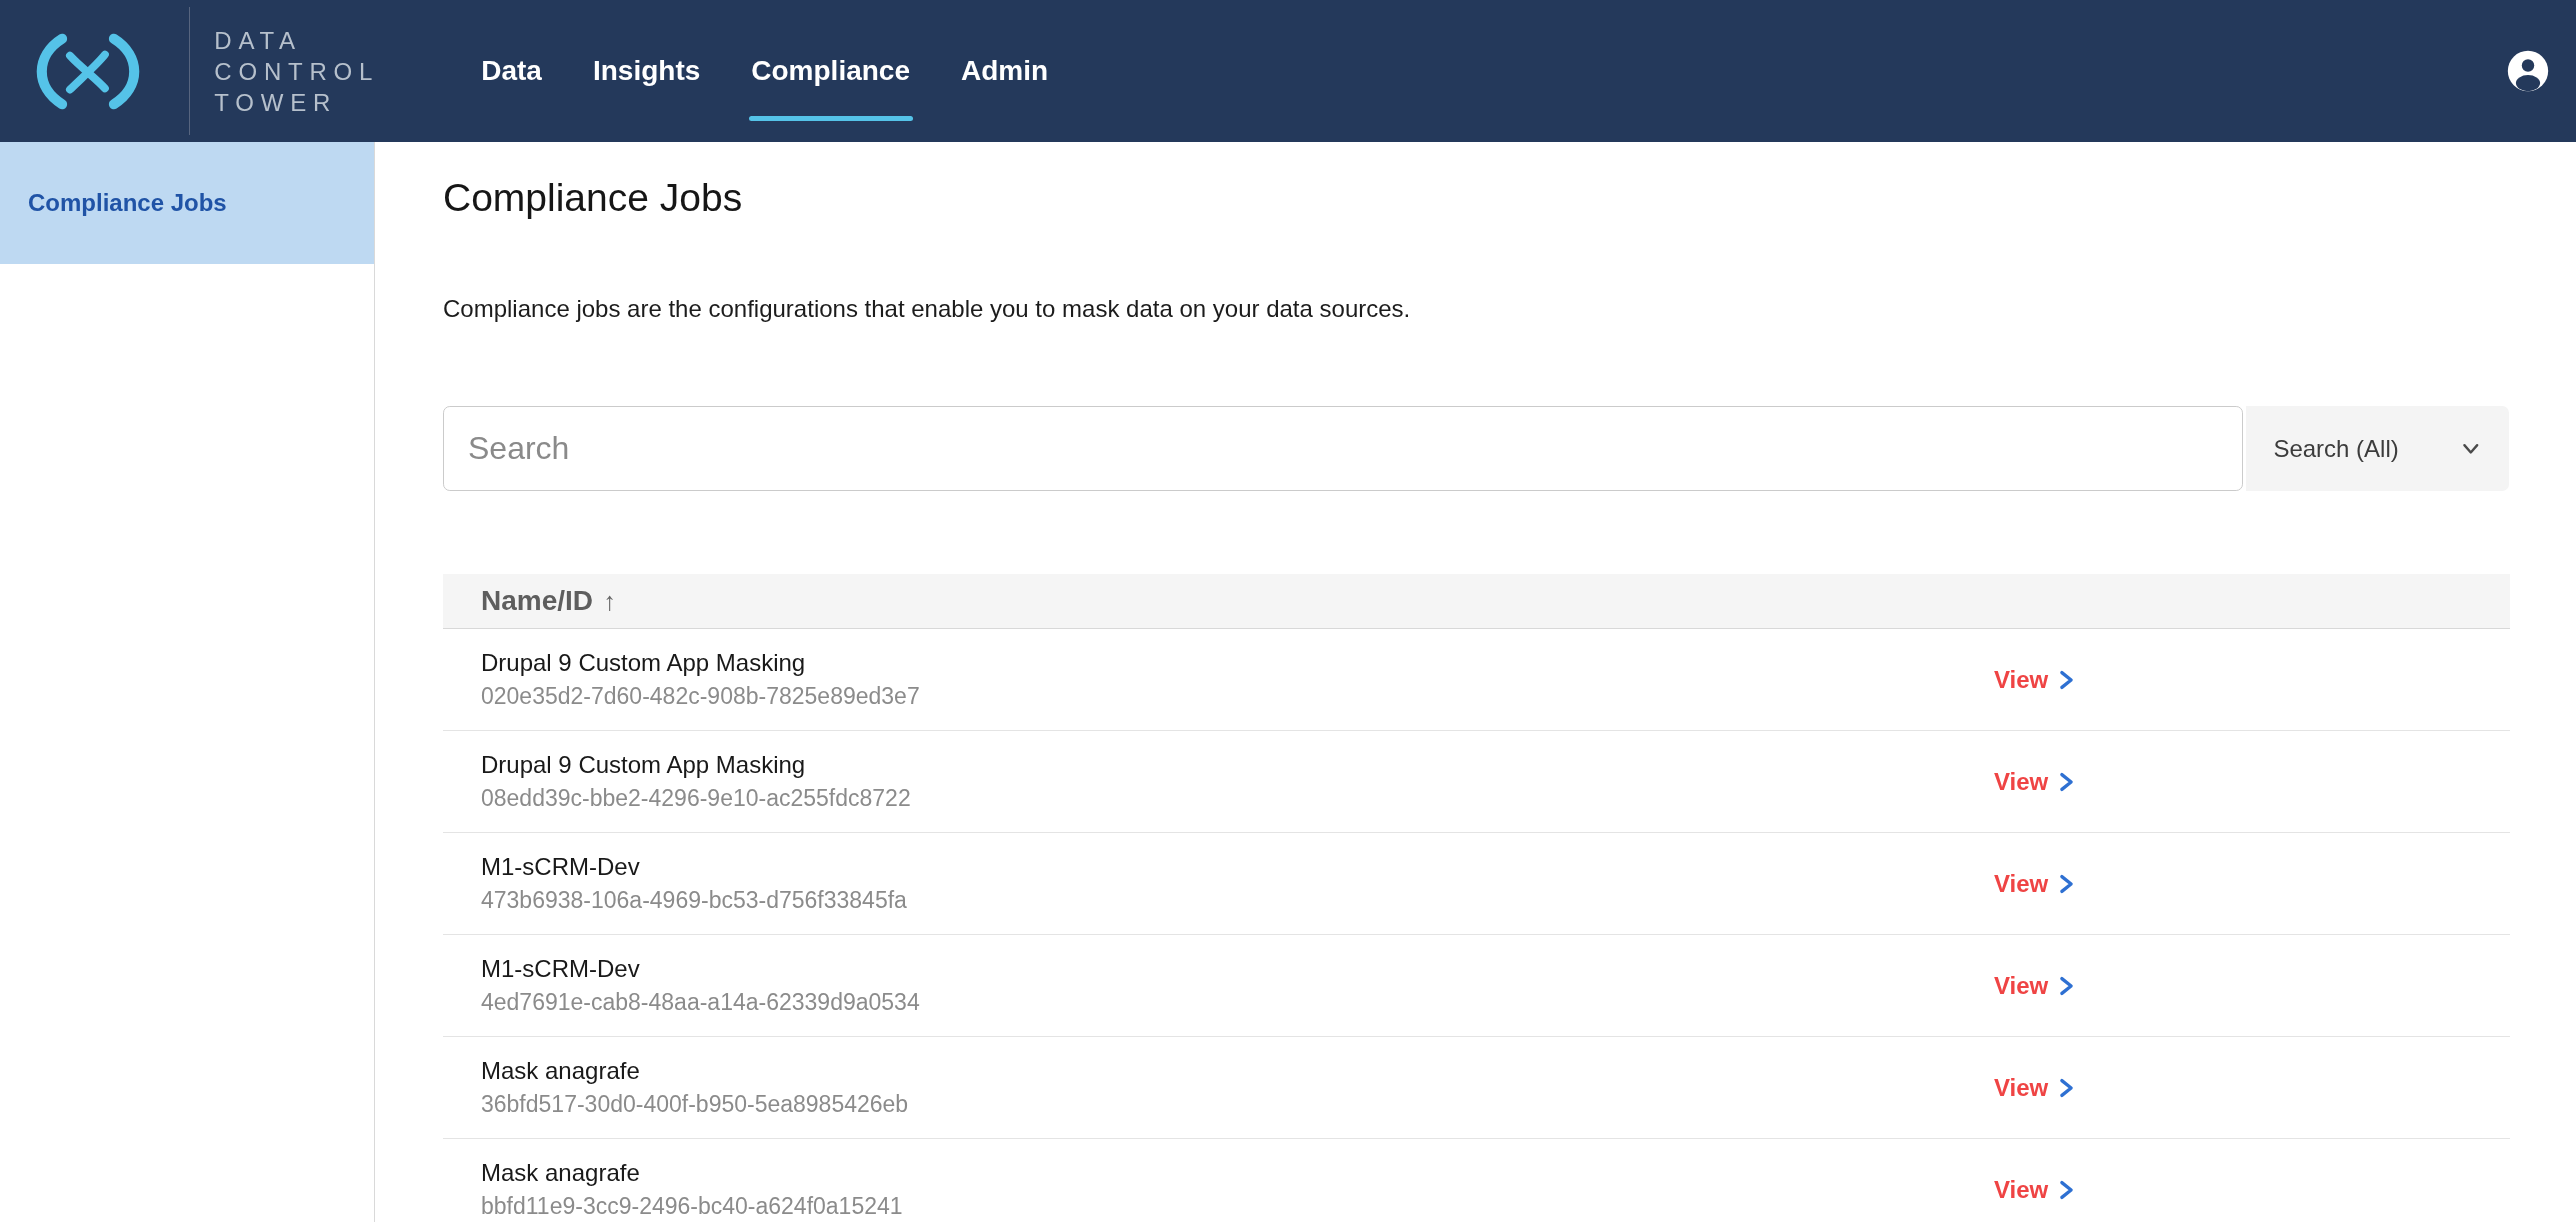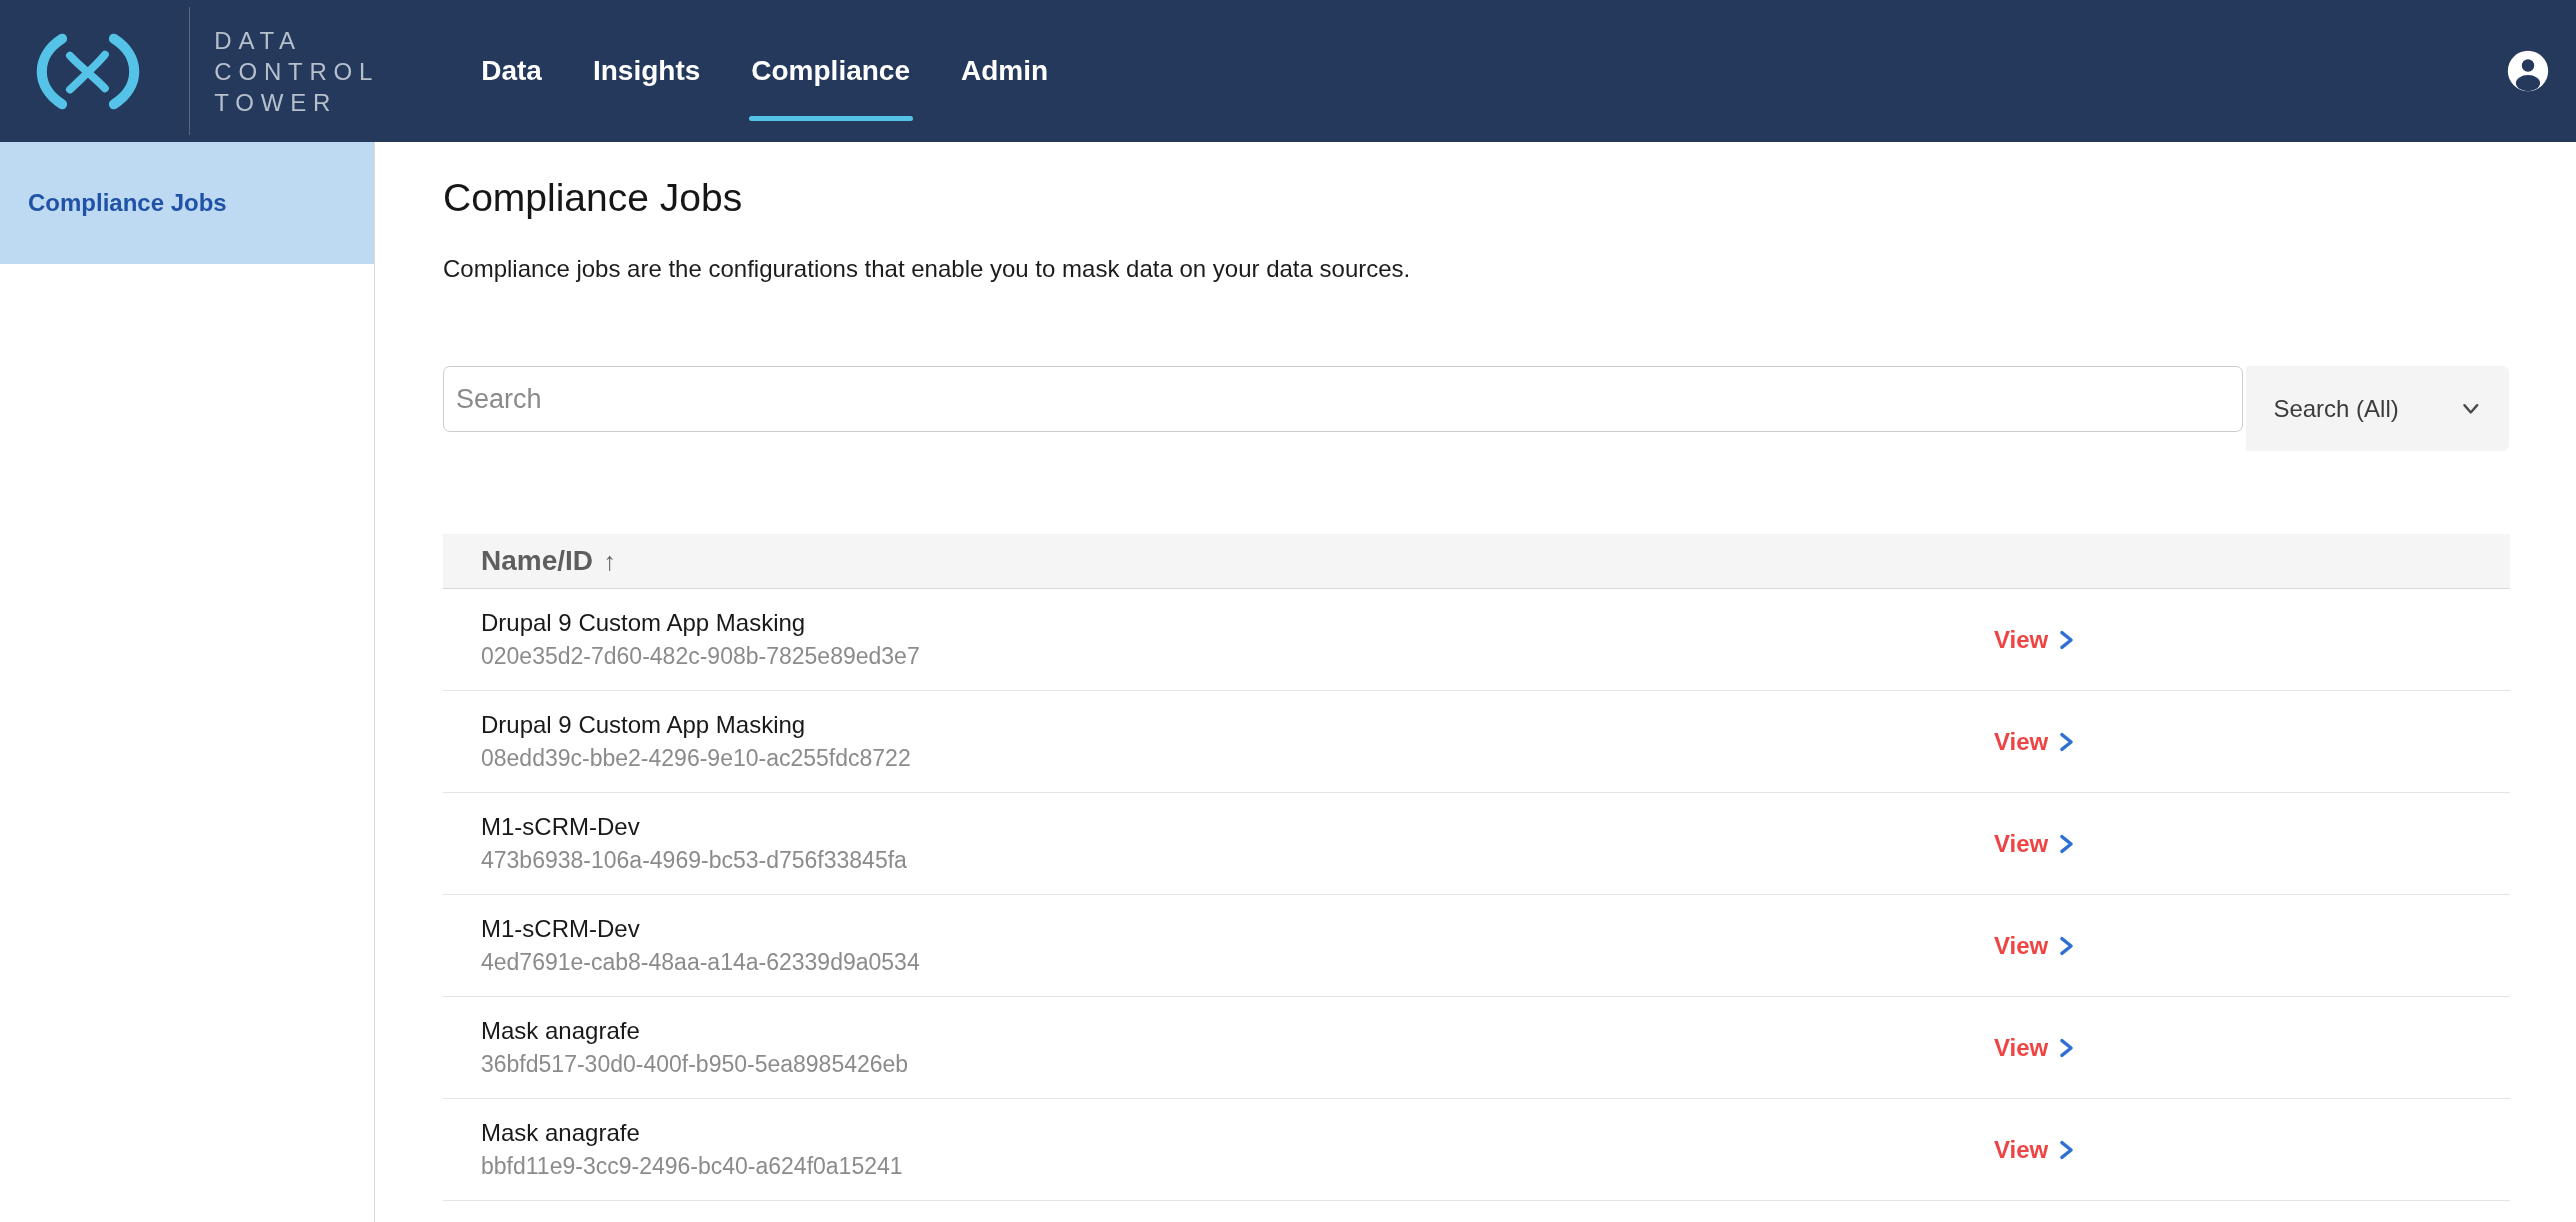--- a/index.html
+++ b/index.html
@@ -69,31 +69,31 @@
     font-size: 24px;
     font-weight: bold;
     color: #1c1c1c;
     cursor: pointer;
   }
   .side-item.active { background: #bed9f2; color: #2053a6; }
 
   .content { flex: 1; padding: 0 66px 0 68px; }
 
   .page-title { margin-top: 34px; font-size: 39px; font-weight: 400; color: #161616; }
-  .page-desc { margin-top: 35px; font-size: 24px; color: #1c1c1c; }
+  .page-desc { margin-top: 75px; font-size: 24px; color: #1c1c1c; }
 
   
   .search-row { margin-top: 83px; display: flex; height: 85px; }
   .search-input {
     width: 1800px;
-    height: 66px;
+    height: 85px;
     border: 1.7px solid #cbcbcb;
     border-radius: 6.8px;
-    font-size: 27px;
-    padding: 0 12px;
+    font-size: 32px;
+    padding: 0 24px;
     color: #333333;
     outline: none;
     font-family: "Liberation Sans", sans-serif;
   }
   .search-input::placeholder { color: #8a8a8a; }
   .search-filter {
     margin-left: 3.4px;
     width: 263px;
     background: #f4f4f4;
     border-radius: 0 6.8px 6.8px 0;

